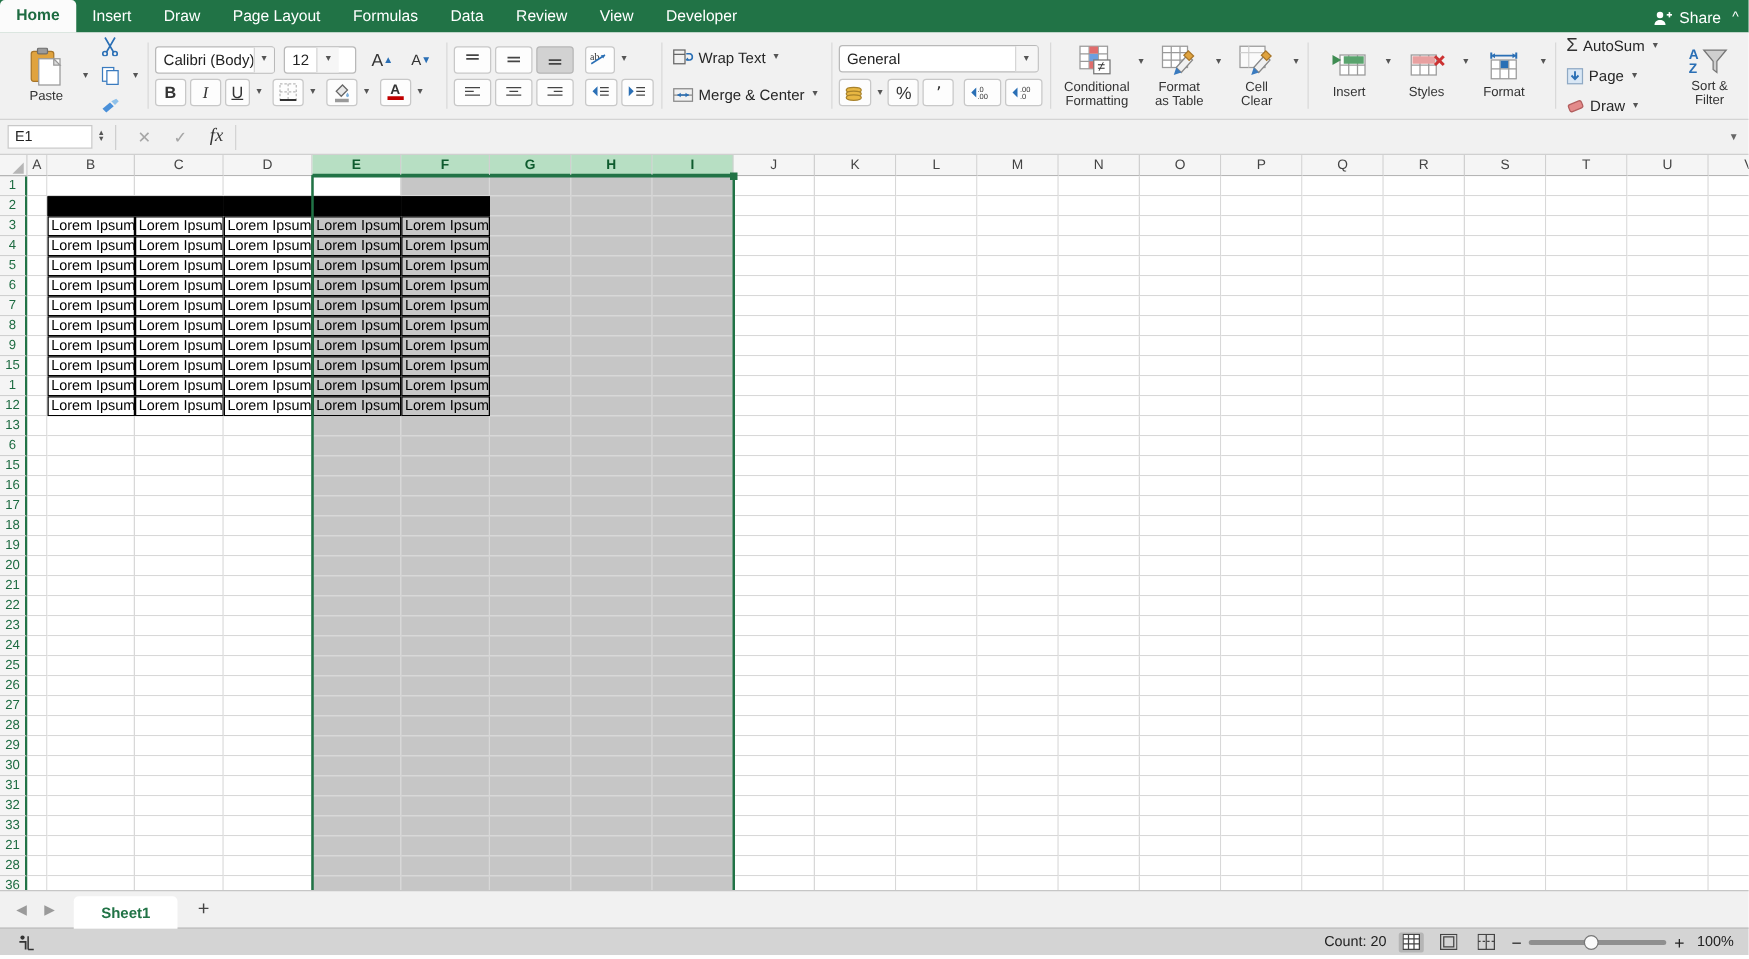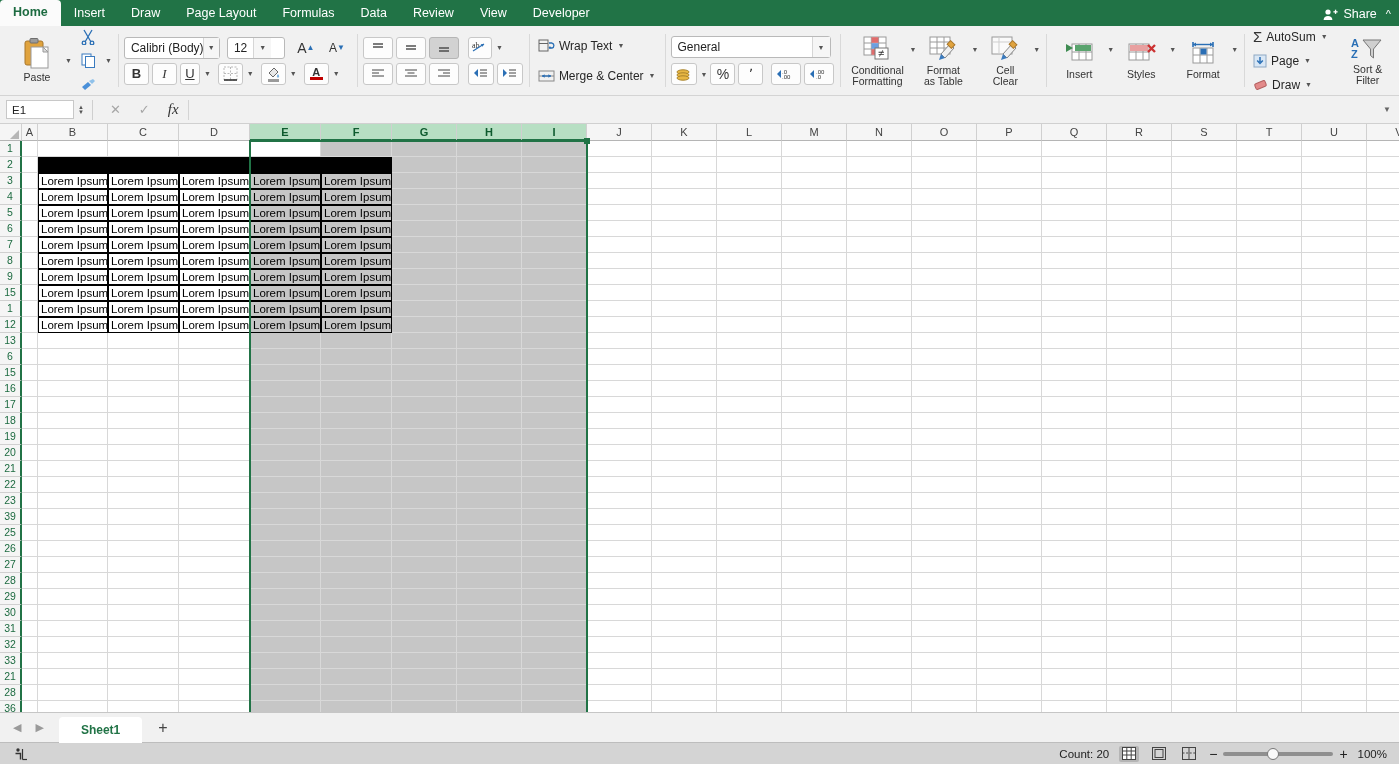--- a/index.html
+++ b/index.html
@@ -663,21 +663,21 @@
         <div class="rh sel">6</div>
         <div class="rh sel">15</div>
         <div class="rh sel">16</div>
         <div class="rh sel">17</div>
         <div class="rh sel">18</div>
         <div class="rh sel">19</div>
         <div class="rh sel">20</div>
         <div class="rh sel">21</div>
         <div class="rh sel">22</div>
         <div class="rh sel">23</div>
-        <div class="rh sel">39</div>
+        <div class="rh sel">24</div>
         <div class="rh sel">25</div>
         <div class="rh sel">26</div>
         <div class="rh sel">27</div>
         <div class="rh sel">28</div>
         <div class="rh sel">29</div>
         <div class="rh sel">30</div>
         <div class="rh sel">31</div>
         <div class="rh sel">32</div>
         <div class="rh sel">33</div>
         <div class="rh sel">21</div>

